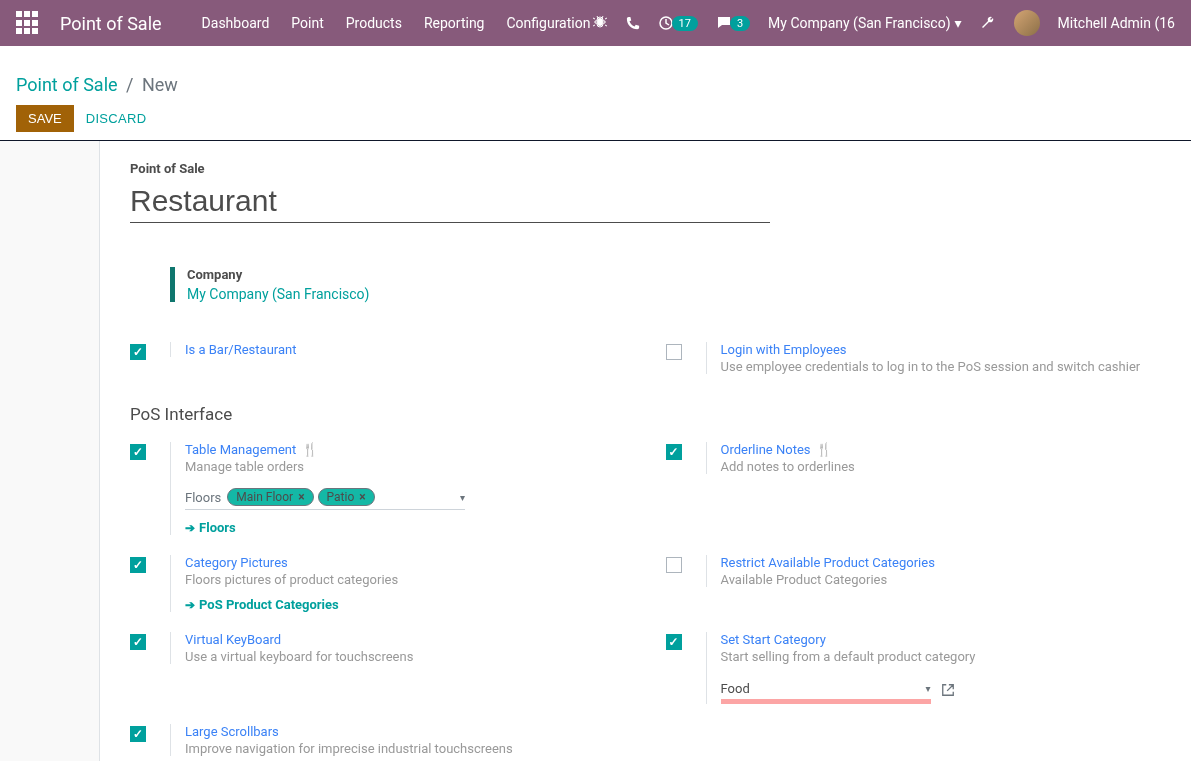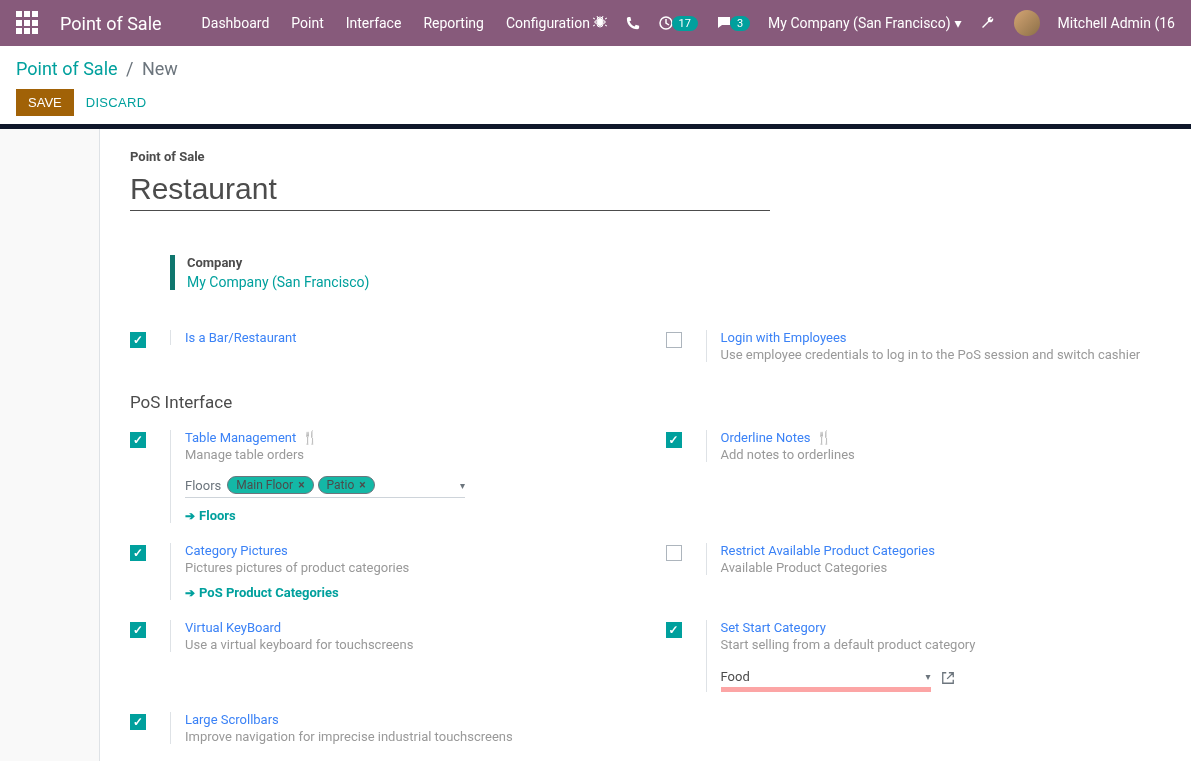--- a/index.html
+++ b/index.html
@@ -11,21 +11,21 @@
 .app-title { font-size: 18px; font-weight: 400; margin-right: 40px; }
 .nav-items { display: flex; gap: 22px; }
 .nav-items a { color: #fff; text-decoration: none; font-size: 14px; }
 .topbar-right { margin-left: auto; display: flex; align-items: center; gap: 18px; }
 .icon-btn { color: #fff; cursor: pointer; position: relative; display: flex; align-items: center; }
 .badge { background: #00a09d; color: #fff; border-radius: 10px; padding: 1px 7px; font-size: 11px; margin-left: -2px; }
 .company-sel { color: #fff; font-size: 14px; display: flex; align-items: center; gap: 4px; }
 .avatar { width: 26px; height: 26px; border-radius: 50%; background: linear-gradient(135deg,#d4a574,#8b6f47); display: inline-block; }
 .user-name { color: #fff; font-size: 14px; }
 
-.breadcrumb-bar { padding: 12px 16px 8px; border-bottom: 5px solid #0f172a; }
+.breadcrumb-bar { padding: 28px 16px 8px; border-bottom: 1px solid #0f172a; }
 .breadcrumb { font-size: 18px; margin-bottom: 10px; }
 .breadcrumb a { color: #00a09d; text-decoration: none; }
 .breadcrumb .sep { color: #6c757d; margin: 0 4px; }
 .breadcrumb .current { color: #6c757d; }
 .btn-bar { display: flex; gap: 12px; align-items: center; }
 .btn-save { background: #a16207; color: #fff; border: none; padding: 6px 12px; font-size: 13px; font-weight: 500; cursor: pointer; }
 .btn-discard { color: #00a09d; background: none; border: none; font-size: 13px; font-weight: 500; cursor: pointer; letter-spacing: 0.3px; }
 
 .sheet-wrap { display: flex; }
 .sheet-gutter { width: 100px; background: #f9f9f9; border-right: 1px solid #dee2e6; min-height: 700px; }
@@ -78,21 +78,21 @@
       <span></span>
       <span></span>
       <span></span>
       <span></span>
       <span></span>
   </div>
   <div class="app-title">Point of Sale</div>
   <div class="nav-items">
     <a>Dashboard</a>
     <a>Point</a>
-    <a>Interface</a>
+    <a>Products</a>
     <a>Reporting</a>
     <a>Configuration</a>
   </div>
   <div class="topbar-right">
     <span class="icon-btn">
       <svg width="16" height="16" viewBox="0 0 16 16" fill="white">
           <path d="M8 2a3 3 0 0 0-3 3v1H3v2h2v1a3 3 0 0 0 6 0V8h2V6h-2V5a3 3 0 0 0-3-3zM5 1l1 2M11 1l-1 2M3 10l-2 1M13 10l2 1M3 4L1 3M13 4l2-1" stroke="white" stroke-width="1" fill="none"></path>
           <ellipse cx="8" cy="7" rx="3" ry="4" fill="white"></ellipse>
         </svg>
     </span>
@@ -207,21 +207,21 @@
             <span class="restaurant-icons">🍴</span>
           </div>
           <div class="setting-desc">Add notes to orderlines</div>
         </div>
       </div>
 
       <div class="setting">
         <div class="cb-col"><span class="checkbox checked"></span></div>
         <div class="content-col">
           <div class="setting-title">Category Pictures</div>
-          <div class="setting-desc">Pictures pictures of product categories</div>
+          <div class="setting-desc">Floors pictures of product categories</div>
           <div class="link-arrow">
             <span class="arrow-icon">➔</span>
             <span>PoS Product Categories</span>
           </div>
         </div>
       </div>
 
       <div class="setting">
         <div class="cb-col"><span class="checkbox"></span></div>
         <div class="content-col">

